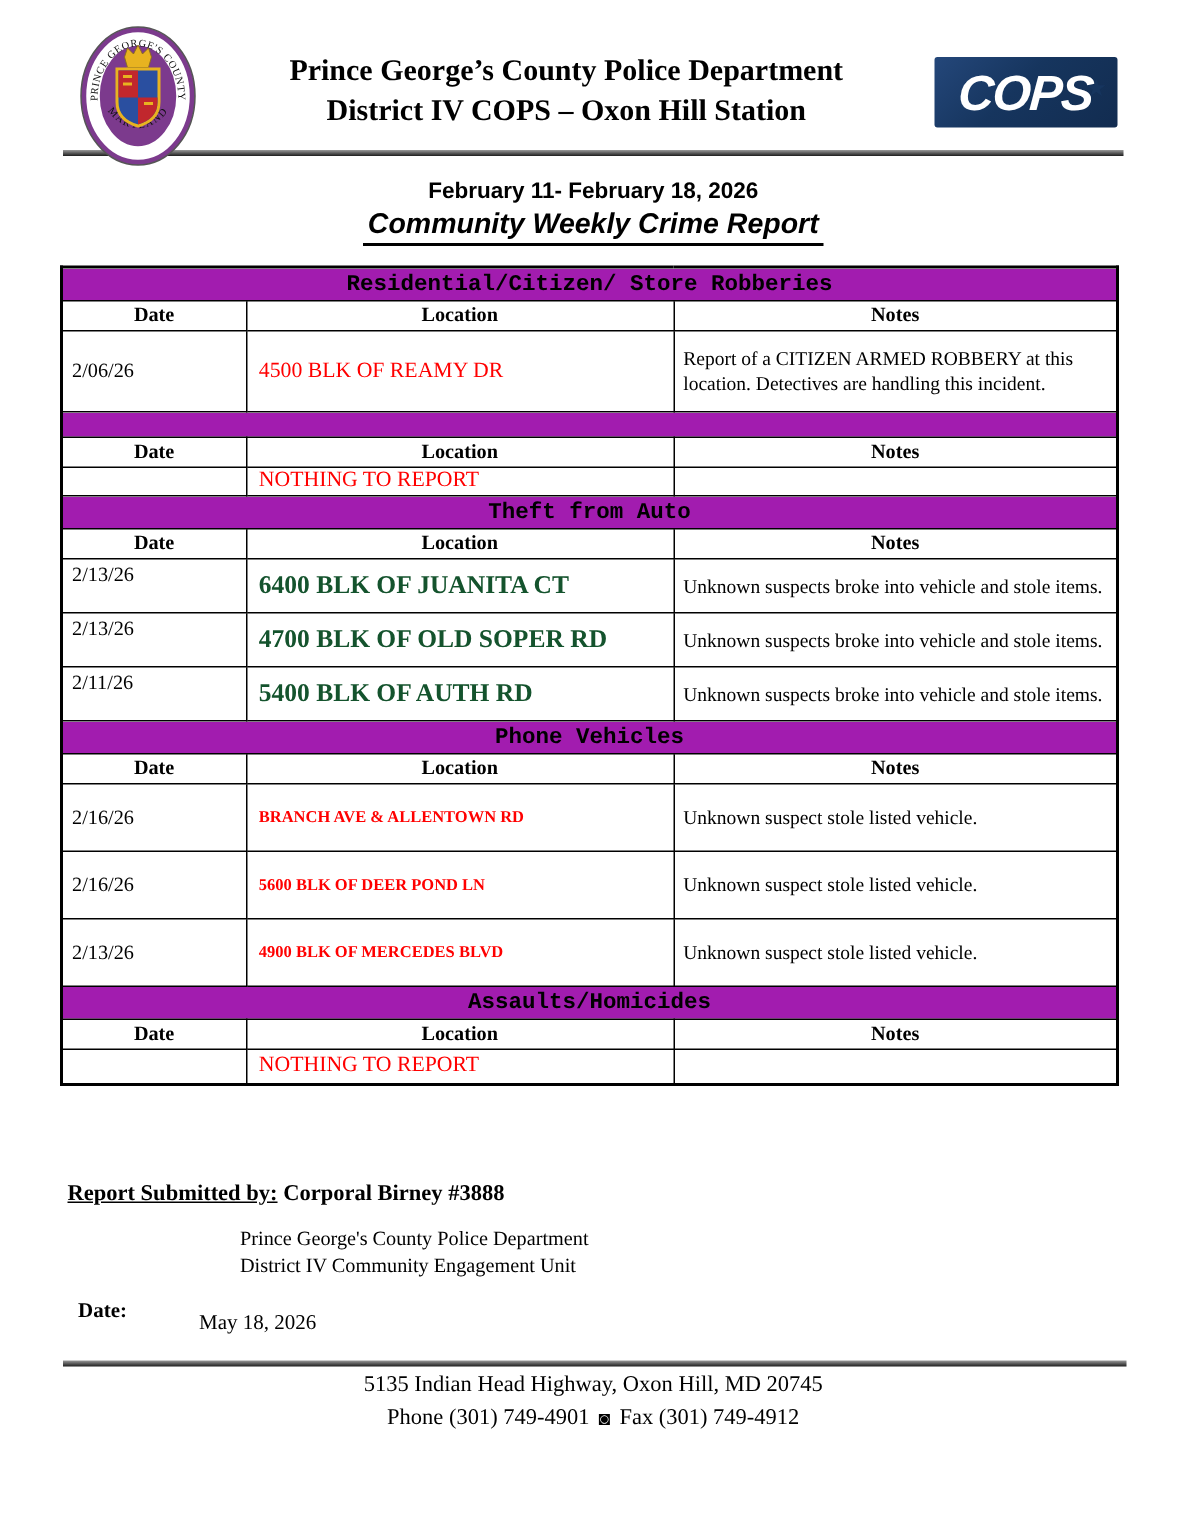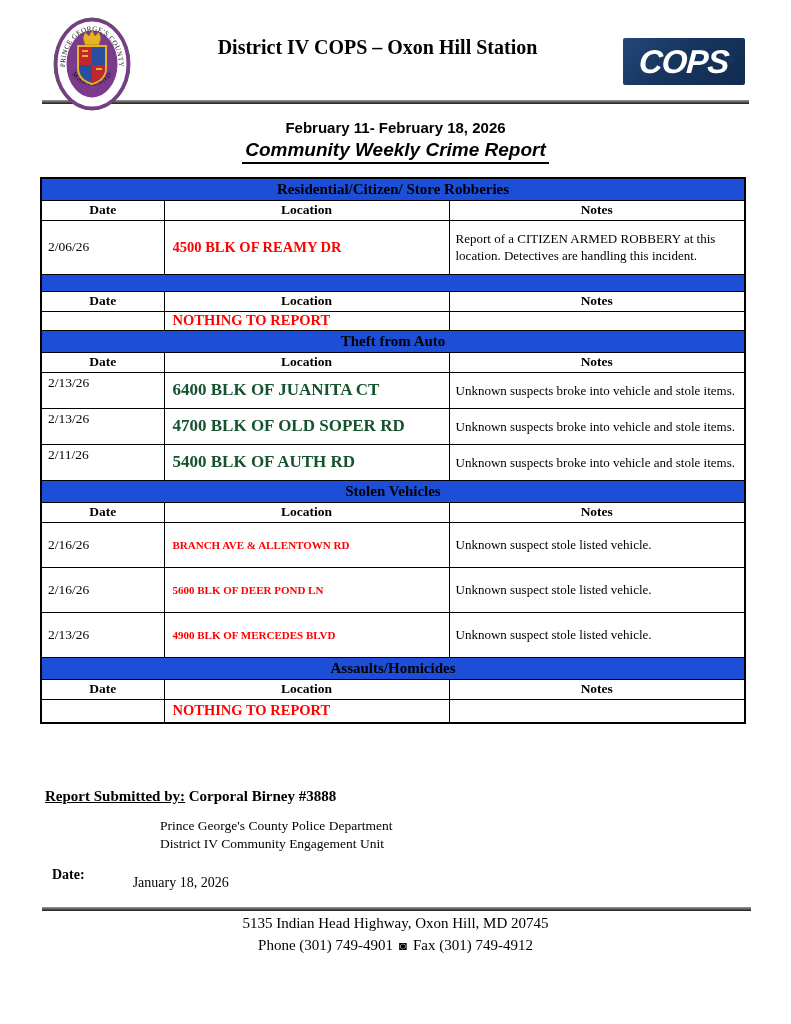--- a/index.html
+++ b/index.html
@@ -37,29 +37,29 @@
   .report-title { text-align:center; margin-top:3px; }
   .report-title span {
     display:inline-block; font-family:"Liberation Sans", sans-serif; font-weight:bold;
     font-style:italic; font-size:19px; border-bottom:2px solid #000; padding:0 3px 1px 3px;
   }
 
   
   table.crime { margin:13px 47px 0 40px; width:704px; border-collapse:collapse; border:2px solid #000; table-layout:fixed; }
   table.crime td { border:1px solid #000; vertical-align:middle; overflow:hidden; }
   tr.band td {
-    background:#1d4ed8; text-align:center; font-weight:bold; font-size:15px;
-    font-family:Liberation Serif, serif; height:22px;
+    background:#a21caf; text-align:center; font-weight:bold; font-size:15px;
+    font-family:Liberation Mono, monospace; height:22px;
   }
   tr.band.empty td { height:17px; }
   tr.cols td { text-align:center; font-weight:bold; font-size:13.5px; height:20px; }
   td.date { font-size:13.5px; padding:2px 2px 2px 6px; }
   td.date.va-top { vertical-align:top; }
   td.loc { padding-left:8px; }
-  .loc-serif { font-family:"Liberation Serif", serif; font-weight:bold; color:#ff0000; font-size:14.5px; }
+  .loc-serif { font-family:"Liberation Serif", serif; font-weight:normal; color:#ff0000; font-size:14.5px; }
   .loc-serif-lg { font-family:"Liberation Serif", serif; font-weight:bold; color:#ff0000; font-size:11px; }
   .loc-sans { font-family:Liberation Serif, serif; font-weight:bold; color:#14532d; font-size:17px; }
   td.notes { font-size:13px; line-height:17px; padding:1px 5px 1px 6px; }
   tr.r-tall td { height:54px; }
   tr.r-small td { height:19px; }
   tr.r-mid td { height:36px; }
   tr.r-veh td { height:45px; }
   tr.r-last td { height:24px; }
 
   
@@ -96,20 +96,21 @@
         </text>
         <path d="M31,22 L33,16 L37,20 L40,14 L43,20 L47,16 L49,22 L47,29 L33,29 Z" fill="#e8b320" stroke="#8a6d1a" stroke-width="0.6"></path>
         <path d="M26,30 h28 v22 q0,12 -14,16 q-14,-4 -14,-16 Z" fill="#2a4fa0" stroke="#e8b320" stroke-width="2"></path>
         <path d="M27,31 h13 v18 h-13 Z" fill="#c1272d"></path>
         <path d="M40,49 h13 v3 q0,11 -13,15 Z" fill="#c1272d"></path>
         <path d="M30,34 h6 v2 h-6 Z M30,39 h6 v2 h-6 Z" fill="#e8b320"></path>
         <path d="M44,52 h6 v2 h-6 Z" fill="#e8b320"></path>
       </svg>
     </div>
     <div class="header-titles">
+      <div>Prince George’s County Police Department</div>
       <div>District IV COPS – Oxon Hill Station</div>
     </div>
     <div class="cops-logo">
       <span class="cops-text">COPS</span>
       <span class="cops-star">★</span>
     </div>
   </div>
   <div class="header-rule"></div>
 
   <div class="date-range">February 11- February 18, 2026</div>
@@ -171,21 +172,21 @@
       <td class="loc loc-sans">4700 BLK OF OLD SOPER RD</td>
       <td class="notes">Unknown suspects broke into vehicle and stole items.</td>
     </tr>
     <tr class="r-mid">
       <td class="date va-top">2/11/26</td>
       <td class="loc loc-sans">5400 BLK OF AUTH RD</td>
       <td class="notes">Unknown suspects broke into vehicle and stole items.</td>
     </tr>
 
     <tr class="band">
-          <td colspan="3">Stolen Vehicles</td>
+          <td colspan="3">Phone Vehicles</td>
         </tr>
     <tr class="cols">
       <td>Date</td>
       <td>Location</td>
       <td>Notes</td>
     </tr>
     <tr class="r-veh">
       <td class="date">2/16/26</td>
       <td class="loc loc-serif-lg">BRANCH AVE &amp; ALLENTOWN RD</td>
       <td class="notes">Unknown suspect stole listed vehicle.</td>
@@ -220,21 +221,21 @@
   <div class="submitted">
     <span class="lbl">Report Submitted by:</span>
     <span>Corporal Birney #3888</span>
   </div>
   <div class="unit-block">
     <div>Prince George's County Police Department</div>
     <div>District IV Community Engagement Unit</div>
   </div>
   <div class="date-row">
     <span class="lbl">Date:</span>
-    <span class="val">January 18, 2026</span>
+    <span class="val">May 18, 2026</span>
   </div>
 
   <div class="footer-rule"></div>
   <div class="footer-text">5135 Indian Head Highway, Oxon Hill, MD 20745</div>
   <div class="footer-text">
     <span class="footer-phone-line">
       <span>Phone (301) 749-4901</span>
       <span class="sep-icon">◙</span>
       <span>Fax (301) 749-4912</span>
     </span>

